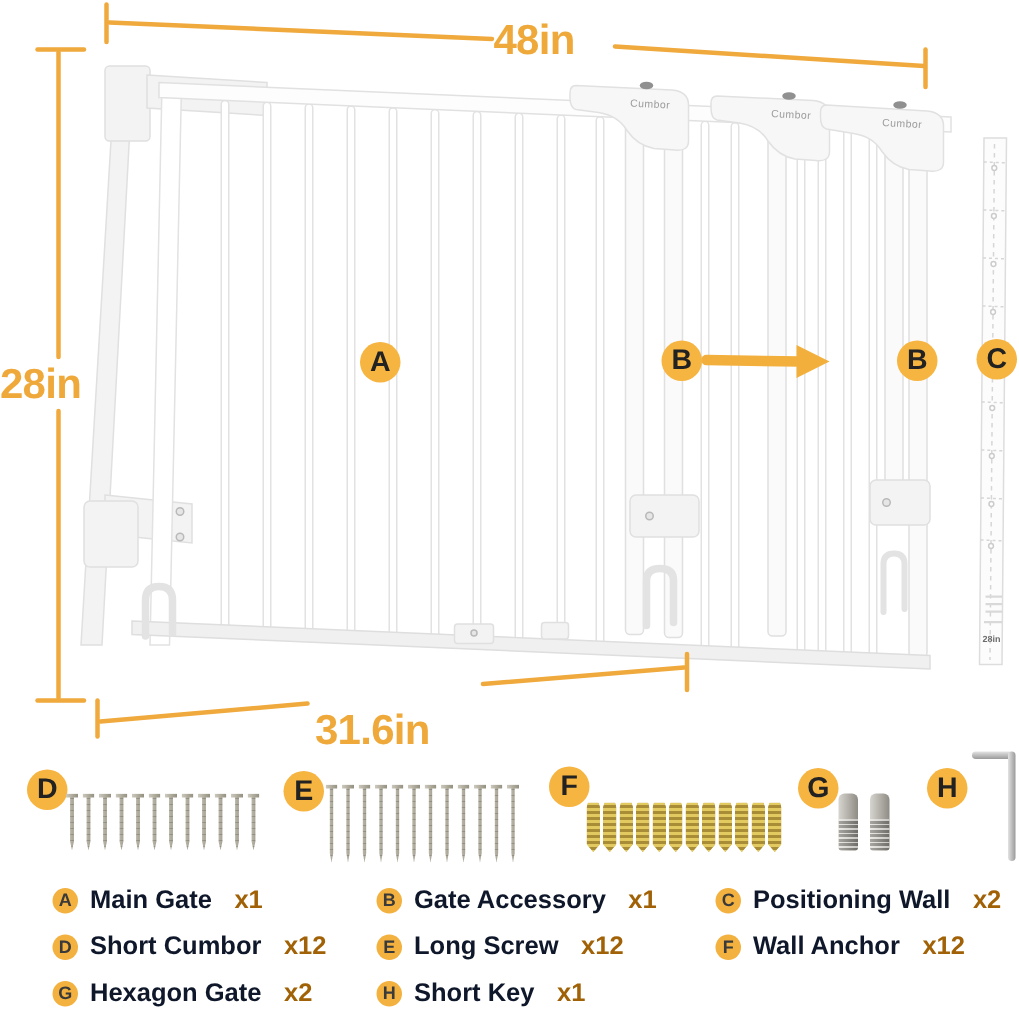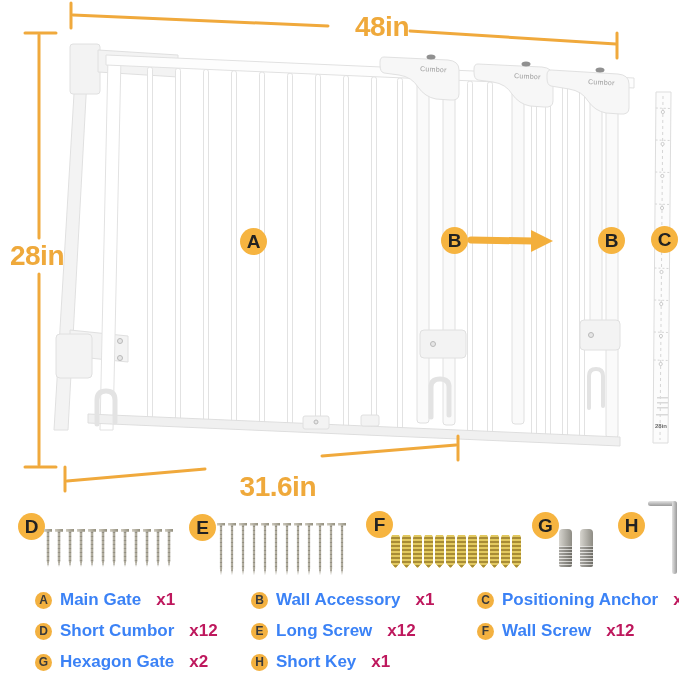--- a/index.html
+++ b/index.html
@@ -19,21 +19,21 @@
   .brand{font-size:7px;fill:#9b9b9b;letter-spacing:.3px;}
   .plate{fill:#fcfcfc;stroke:#dddddd;stroke-width:1;}
   .ptick{stroke:#d6d6d6;stroke-width:1;stroke-dasharray:2 2;}
   .phole{fill:#ffffff;stroke:#cccccc;stroke-width:1;}
   .pline{fill:#d9d9d9;}
   .pcap{font-size:6px;font-weight:bold;fill:#6b6b6b;}
   
   .dimline{stroke:#F0A93C;stroke-width:3;stroke-linecap:round;fill:none;}
   .arrowhead{fill:#F3AF3C;}
   .dim{position:absolute;color:#EFA93B;font-weight:700;font-size:28px;letter-spacing:-.5px;
-       text-align:right;line-height:1;}
+       text-align:left;line-height:1;}
   
   .lc{position:absolute;width:27px;height:27px;border-radius:50%;background:#F6B440;color:#222;
       font-weight:700;font-size:19px;display:flex;align-items:center;justify-content:center;}
   
   .hw-items{position:absolute;display:flex;align-items:flex-start;}
   .hw{display:inline-block;flex:0 0 auto;}
   .short-screw{width:8px;height:38px;margin-right:3px;
     background-image:repeating-linear-gradient(180deg,rgba(0,0,0,0) 0 3px,rgba(0,0,0,.16) 3px 4px),
                      linear-gradient(90deg,#cdc9bd,#94907f);
     clip-path:polygon(0 0,100% 0,100% 7%,66% 7%,66% 84%,50% 100%,34% 84%,34% 7%,0 7%);}
@@ -52,22 +52,22 @@
   .allen-key{width:29px;height:73px;position:relative;}
   .allen-key::before{content:"";position:absolute;left:0;top:0;width:27px;height:5px;border-radius:3px;
     background:linear-gradient(180deg,#e3e3e3,#9a9a9a);}
   .allen-key::after{content:"";position:absolute;right:0;top:0;width:5px;height:73px;border-radius:3px;
     background:linear-gradient(90deg,#e3e3e3,#9a9a9a);}
   
   .part{position:absolute;display:flex;align-items:center;height:20px;}
   .pbadge{width:17px;height:17px;border-radius:50%;background:#F3B140;color:#3a3a3a;font-size:12px;
           font-weight:700;display:flex;align-items:center;justify-content:center;margin-right:8px;
           flex:0 0 17px;}
-  .pname{font-size:17px;font-weight:600;color:#3b82f6;white-space:nowrap;}
-  .pqty{font-size:17px;font-weight:600;color:#be185d;margin-left:15px;white-space:nowrap;}
+  .pname{font-size:17px;font-weight:600;color:#0f172a;white-space:nowrap;}
+  .pqty{font-size:17px;font-weight:600;color:#a16207;margin-left:15px;white-space:nowrap;}
 </style>
 </head>
 <body>
 
 <div class="canvas">
 
   <svg width="679" height="673" viewBox="0 0 679 673">
 
     <g>
 
@@ -251,41 +251,41 @@
     </div>
 
   <div>
     <div class="part" style="left:35px;top:590px;">
       <span class="pbadge">A</span>
       <span class="pname">Main Gate</span>
       <span class="pqty">x1</span>
     </div>
     <div class="part" style="left:251px;top:590px;">
       <span class="pbadge">B</span>
-      <span class="pname">Wall Accessory</span>
+      <span class="pname">Gate Accessory</span>
       <span class="pqty">x1</span>
     </div>
     <div class="part" style="left:477px;top:590px;">
       <span class="pbadge">C</span>
-      <span class="pname">Positioning Anchor</span>
+      <span class="pname">Positioning Wall</span>
       <span class="pqty">x2</span>
     </div>
     <div class="part" style="left:35px;top:621px;">
       <span class="pbadge">D</span>
       <span class="pname">Short Cumbor</span>
       <span class="pqty">x12</span>
     </div>
     <div class="part" style="left:251px;top:621px;">
       <span class="pbadge">E</span>
       <span class="pname">Long Screw</span>
       <span class="pqty">x12</span>
     </div>
     <div class="part" style="left:477px;top:621px;">
       <span class="pbadge">F</span>
-      <span class="pname">Wall Screw</span>
+      <span class="pname">Wall Anchor</span>
       <span class="pqty">x12</span>
     </div>
     <div class="part" style="left:35px;top:652px;">
       <span class="pbadge">G</span>
       <span class="pname">Hexagon Gate</span>
       <span class="pqty">x2</span>
     </div>
     <div class="part" style="left:251px;top:652px;">
       <span class="pbadge">H</span>
       <span class="pname">Short Key</span>

